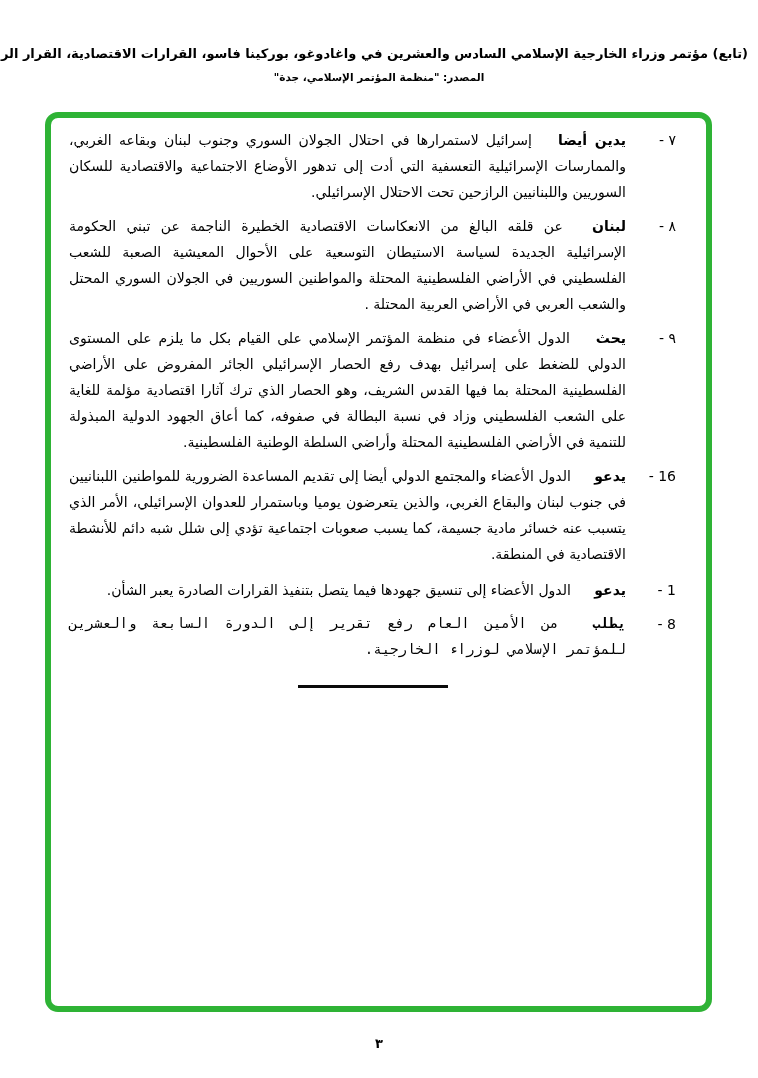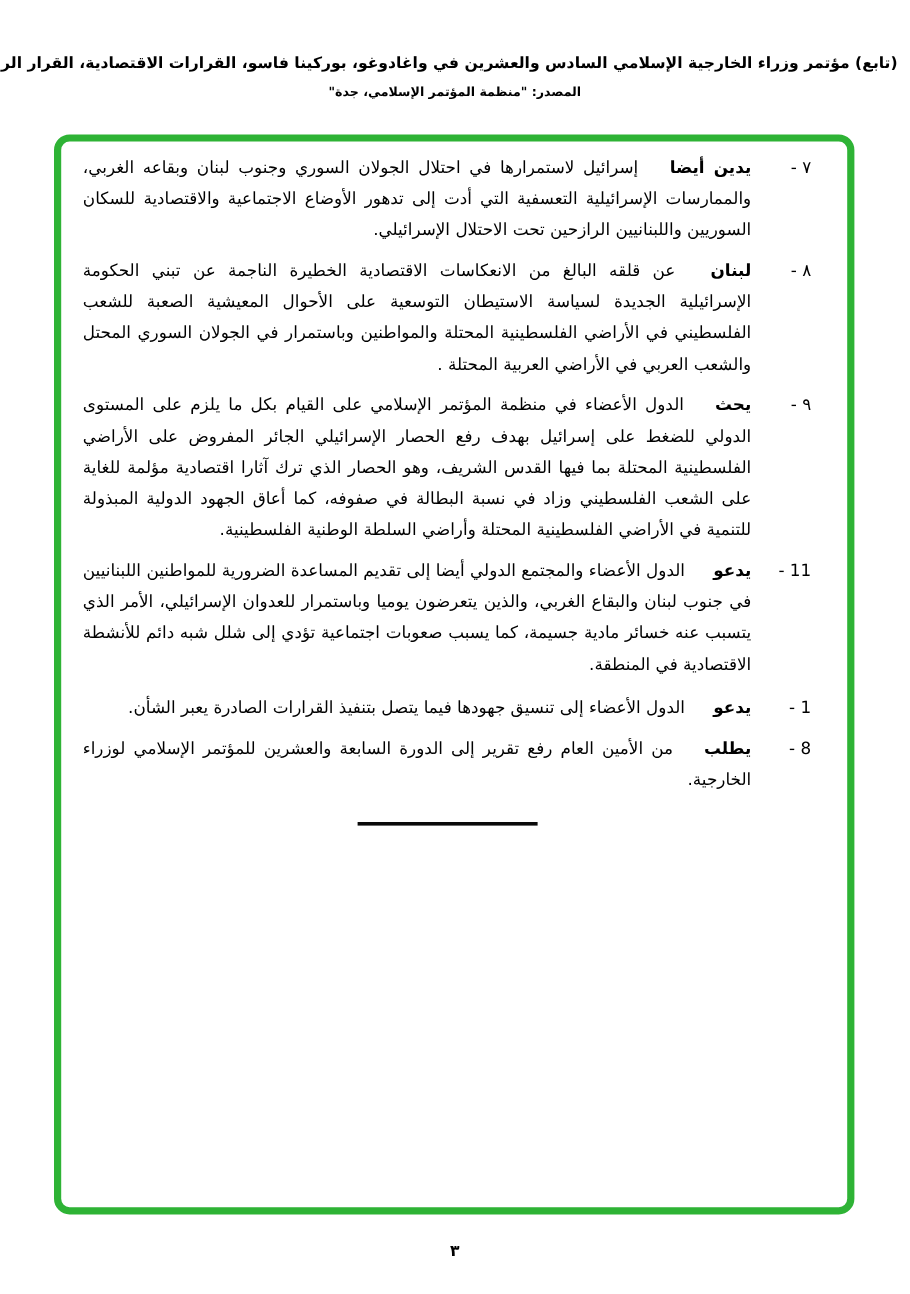--- a/index.html
+++ b/index.html
@@ -102,39 +102,39 @@
 
 <div class="doc-box" style="border-color: rgb(46, 179, 53);">
 
   <div class="item">
     <span class="num">٧ -</span>
     <p class="text" style="margin: 0px;"><span class="lead">يدين أيضا</span> <span>إسرائيل لاستمرارها في احتلال الجولان السوري وجنوب لبنان وبقاعه الغربي، والممارسات الإسرائيلية التعسفية التي أدت إلى تدهور الأوضاع الاجتماعية والاقتصادية للسكان السوريين واللبنانيين الرازحين تحت الاحتلال الإسرائيلي.</span></p>
   </div>
 
   <div class="item">
     <span class="num">٨ -</span>
-    <p class="text" style="margin: 0px;"><span class="lead">لبنان</span> <span>عن قلقه البالغ من الانعكاسات الاقتصادية الخطيرة الناجمة عن تبني الحكومة الإسرائيلية الجديدة لسياسة الاستيطان التوسعية على الأحوال المعيشية الصعبة للشعب الفلسطيني في الأراضي الفلسطينية المحتلة والمواطنين وباستمرار في الجولان السوري المحتل والشعب العربي في الأراضي العربية المحتلة .</span></p>
+    <p class="text" style="margin: 0px;"><span class="lead">لبنان</span> <span>عن قلقه البالغ من الانعكاسات الاقتصادية الخطيرة الناجمة عن تبني الحكومة الإسرائيلية الجديدة لسياسة الاستيطان التوسعية على الأحوال المعيشية الصعبة للشعب الفلسطيني في الأراضي الفلسطينية المحتلة والمواطنين السوريين في الجولان السوري المحتل والشعب العربي في الأراضي العربية المحتلة .</span></p>
   </div>
 
   <div class="item">
     <span class="num">٩ -</span>
     <p class="text" style="margin: 0px;"><span class="lead">يحث</span> <span>الدول الأعضاء في منظمة المؤتمر الإسلامي على القيام بكل ما يلزم على المستوى الدولي للضغط على إسرائيل بهدف رفع الحصار الإسرائيلي الجائر المفروض على الأراضي الفلسطينية المحتلة بما فيها القدس الشريف، وهو الحصار الذي ترك آثارا اقتصادية مؤلمة للغاية على الشعب الفلسطيني وزاد في نسبة البطالة في صفوفه، كما أعاق الجهود الدولية المبذولة للتنمية في الأراضي الفلسطينية المحتلة وأراضي السلطة الوطنية الفلسطينية.</span></p>
   </div>
 
   <div class="item">
-    <span class="num">11 -</span>
+    <span class="num">16 -</span>
     <p class="text" style="margin: 0px;"><span class="lead">يدعو</span> <span>الدول الأعضاء والمجتمع الدولي أيضا إلى تقديم المساعدة الضرورية للمواطنين اللبنانيين في جنوب لبنان والبقاع الغربي، والذين يتعرضون يوميا وباستمرار للعدوان الإسرائيلي، الأمر الذي يتسبب عنه خسائر مادية جسيمة، كما يسبب صعوبات اجتماعية تؤدي إلى شلل شبه دائم للأنشطة الاقتصادية في المنطقة.</span></p>
   </div>
 
   <div class="item spaced-sm">
     <span class="num">1 -</span>
     <p class="text" style="margin: 0px;"><span class="lead">يدعو</span> <span>الدول الأعضاء إلى تنسيق جهودها فيما يتصل بتنفيذ القرارات الصادرة يعبر الشأن.</span></p>
   </div>
 
   <div class="item spaced-xs">
     <span class="num">8 -</span>
-    <p class="text" style="margin: 0px;"><span class="lead">يطلب</span> <span>من الأمين العام رفع تقرير إلى الدورة السابعة والعشرين للمؤتمر الإسلامي لوزراء الخارجية.</span></p>
+    <p class="text" style="margin: 0px; font-family: Liberation Mono, monospace;"><span class="lead">يطلب</span> <span>من الأمين العام رفع تقرير إلى الدورة السابعة والعشرين للمؤتمر الإسلامي لوزراء الخارجية.</span></p>
   </div>
 
   <div class="divider"></div>
 </div>
 
 <div class="page-number">٣</div>
 
 </body></html>

